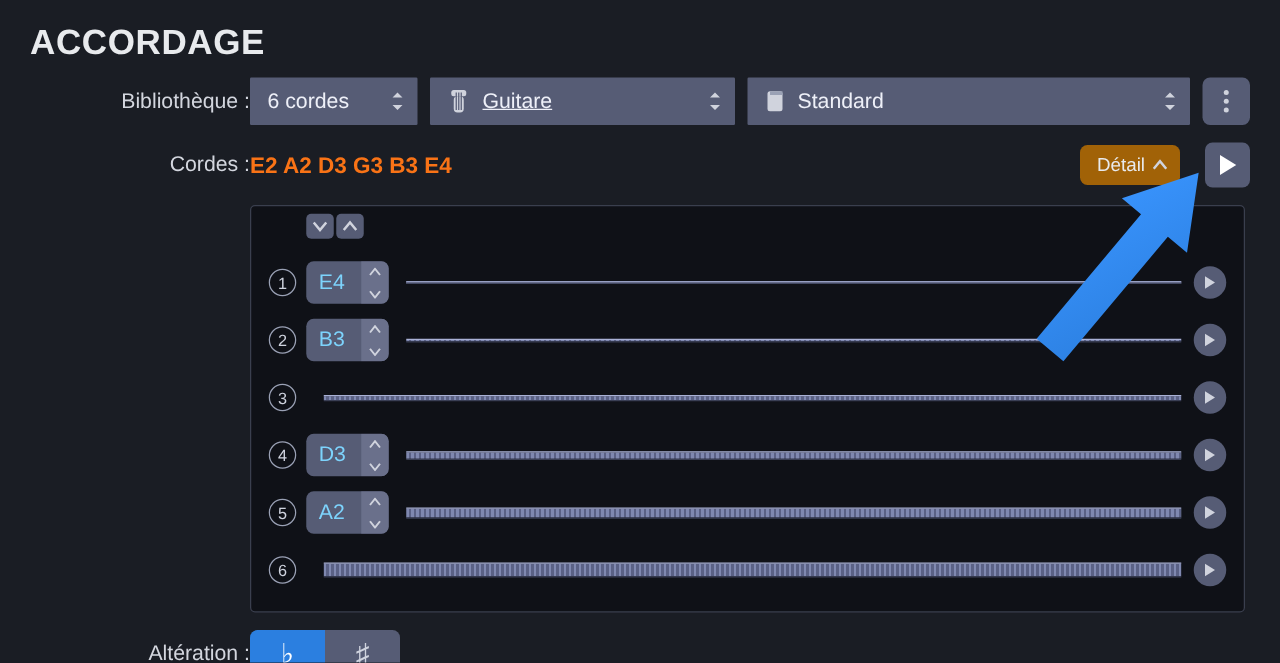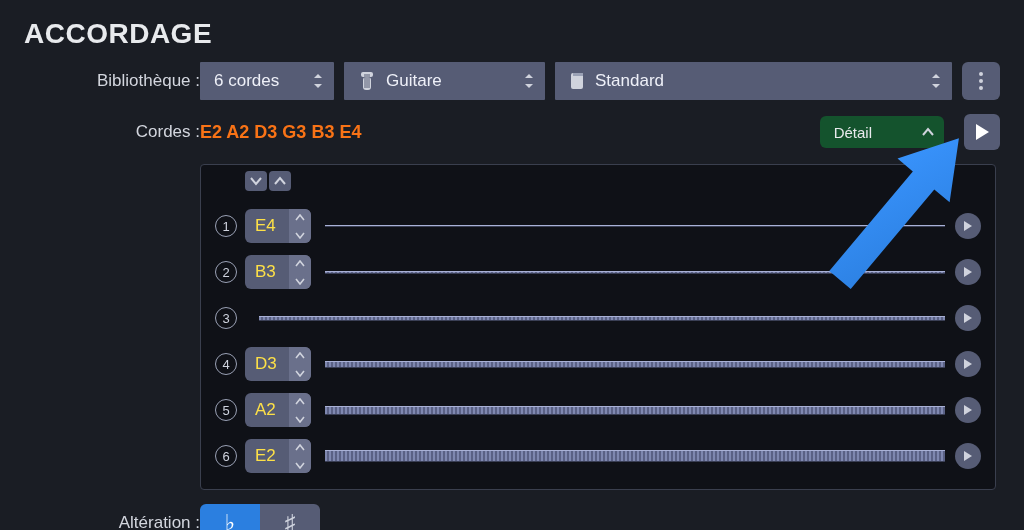--- a/index.html
+++ b/index.html
@@ -37,49 +37,48 @@
     height: 38px;
     display: flex;
     align-items: center;
     padding: 0 10px 0 14px;
     font-size: 17px;
     color: #eef0f8;
     position: relative;
     cursor: pointer;
   }
   .sel-strings { width: 134px; }
-  .sel-instrument { width: 201px; }
+  .sel-instrument { width: 244px; text-decoration: underline; }
   .sel-tuning { flex: 1; }
   .select .ic { margin-right: 10px; display:flex; align-items:center; }
   .select .lbl { flex: 1; }
   .select .chev { display:flex; align-items:center; }
 
   .menu-btn {
     width: 38px; height: 38px;
     background: #565c75;
     border-radius: 6px;
     display:flex; align-items:center; justify-content:center;
     cursor:pointer;
   }
 
   .strings-summary {
     font-size: 18px;
     font-weight: 600;
     color: #f97316;
     flex: 1;
   }
   .detail-btn {
-    background: #14532d;
+    background: #a16207;
     border-radius: 6px;
     height: 32px;
     padding: 0 10px 0 14px;
     display:flex; align-items:center;
     font-size: 15px;
     cursor:pointer;
-    gap:44px;
   }
   .detail-btn .up { margin-left: 6px; display:flex; }
   .play-main {
     width: 36px; height: 36px;
     background: #565c75;
     border-radius: 6px;
     display:flex; align-items:center; justify-content:center;
     cursor:pointer;
     margin-left: 10px;
   }
@@ -123,21 +122,21 @@
     display:flex; align-items:center;
     background: #565c75;
     border-radius: 6px;
     height: 34px;
     overflow:hidden;
   }
   .note-spinner .note {
     width: 44px;
     padding-left: 10px;
     font-size: 17px;
-    color: #fde047;
+    color: #7dd3fc;
   }
   .note-spinner .spin-btns {
     width: 22px; height: 34px;
     background: #6a708b;
     display:flex; flex-direction:column;
   }
   .spin-btns div {
     flex:1; display:flex; align-items:center; justify-content:center;
     cursor:pointer;
   }
@@ -385,35 +384,20 @@
       <div class="gauge-bar g5"></div>
     </div>
     <div class="play-sm">
       <svg width="10" height="12" viewBox="0 0 10 12">
               <path d="M1 1 L9 6 L1 11 Z" fill="#d0d3dd"></path>
             </svg>
     </div>
   </div>
         <div class="string-row">
     <div class="num-circle">6</div>
-    <div class="note-spinner">
-      <div class="note">E2</div>
-      <div class="spin-btns">
-        <div>
-                <svg width="10" height="8" viewBox="0 0 10 8">
-                  <path d="M1 6 L5 1 L9 6" fill="none" stroke="#d0d3dd" stroke-width="1.6"></path>
-                </svg>
-              </div>
-        <div>
-                <svg width="10" height="8" viewBox="0 0 10 8">
-                  <path d="M1 2 L5 7 L9 2" fill="none" stroke="#d0d3dd" stroke-width="1.6"></path>
-                </svg>
-              </div>
-      </div>
-    </div>
     <div class="string-gauge">
       <div class="gauge-bar g6"></div>
     </div>
     <div class="play-sm">
       <svg width="10" height="12" viewBox="0 0 10 12">
               <path d="M1 1 L9 6 L1 11 Z" fill="#d0d3dd"></path>
             </svg>
     </div>
   </div>
       </div>

